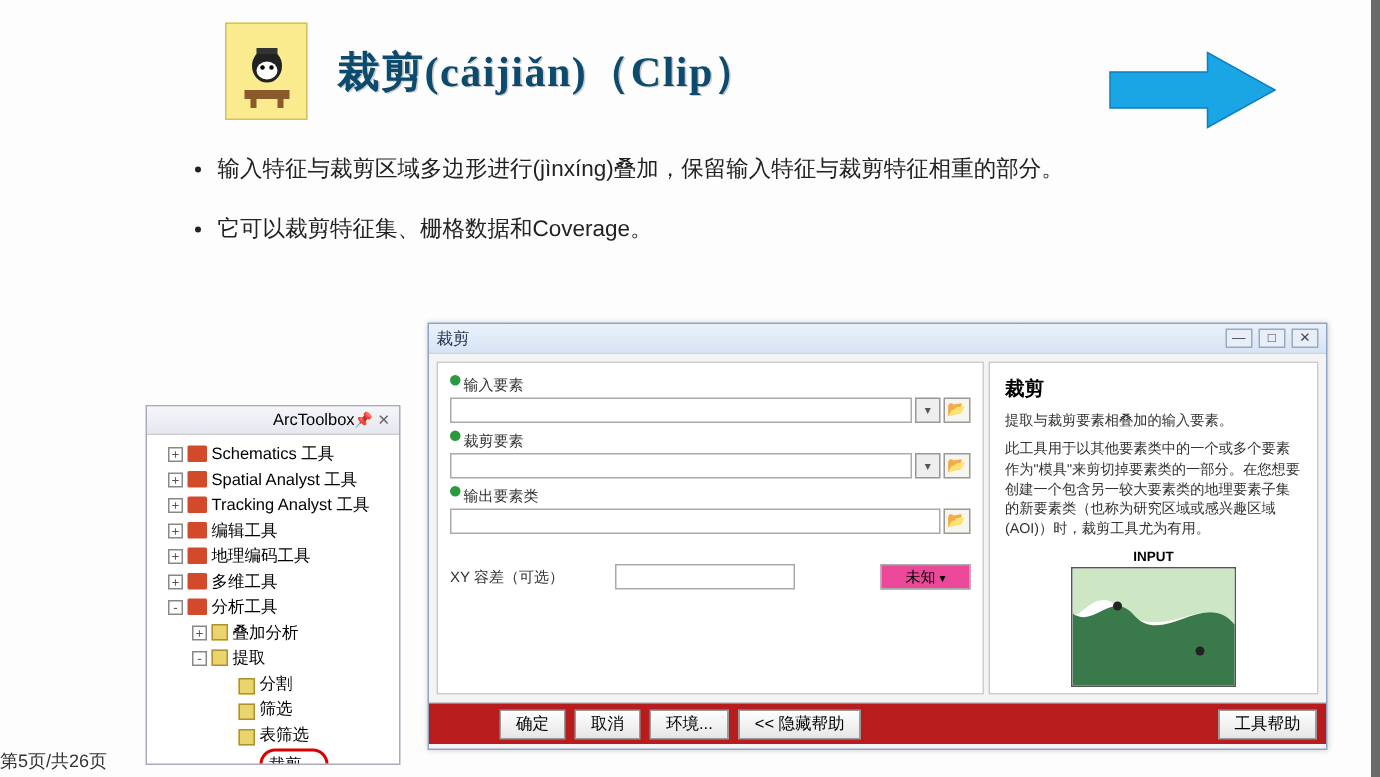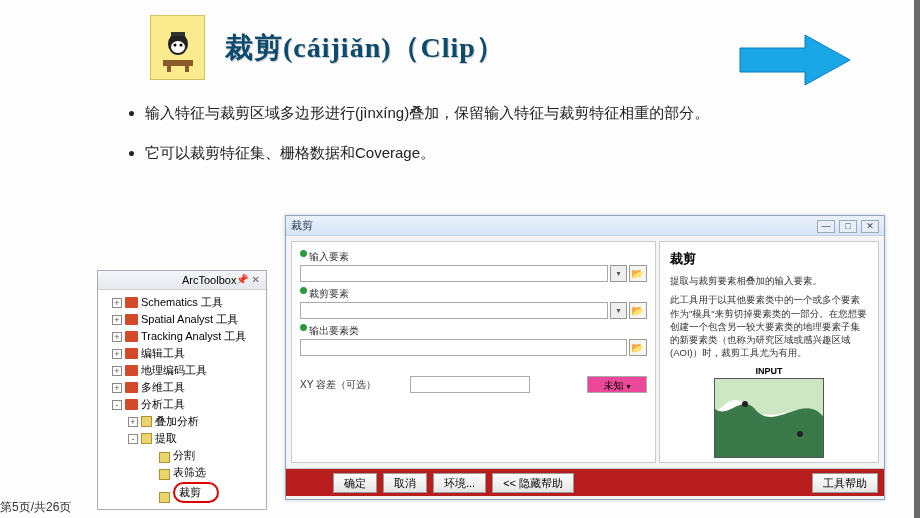--- a/index.html
+++ b/index.html
@@ -146,20 +146,25 @@
         <span>提取</span>
       </div>
       <div class="tree-item lvl3">
         <span style="width:12px;display:inline-block"></span>
         <span class="tool-icon"></span>
         <span>分割</span>
       </div>
       <div class="tree-item lvl3">
         <span style="width:12px;display:inline-block"></span>
         <span class="tool-icon"></span>
+        <span>筛选</span>
+      </div>
+      <div class="tree-item lvl3">
+        <span style="width:12px;display:inline-block"></span>
+        <span class="tool-icon"></span>
         <span>表筛选</span>
       </div>
       <div class="tree-item lvl3">
         <span style="width:12px;display:inline-block"></span>
         <span class="tool-icon"></span>
         <span class="hl">裁剪</span>
       </div>
     </div>
 </div>
 

